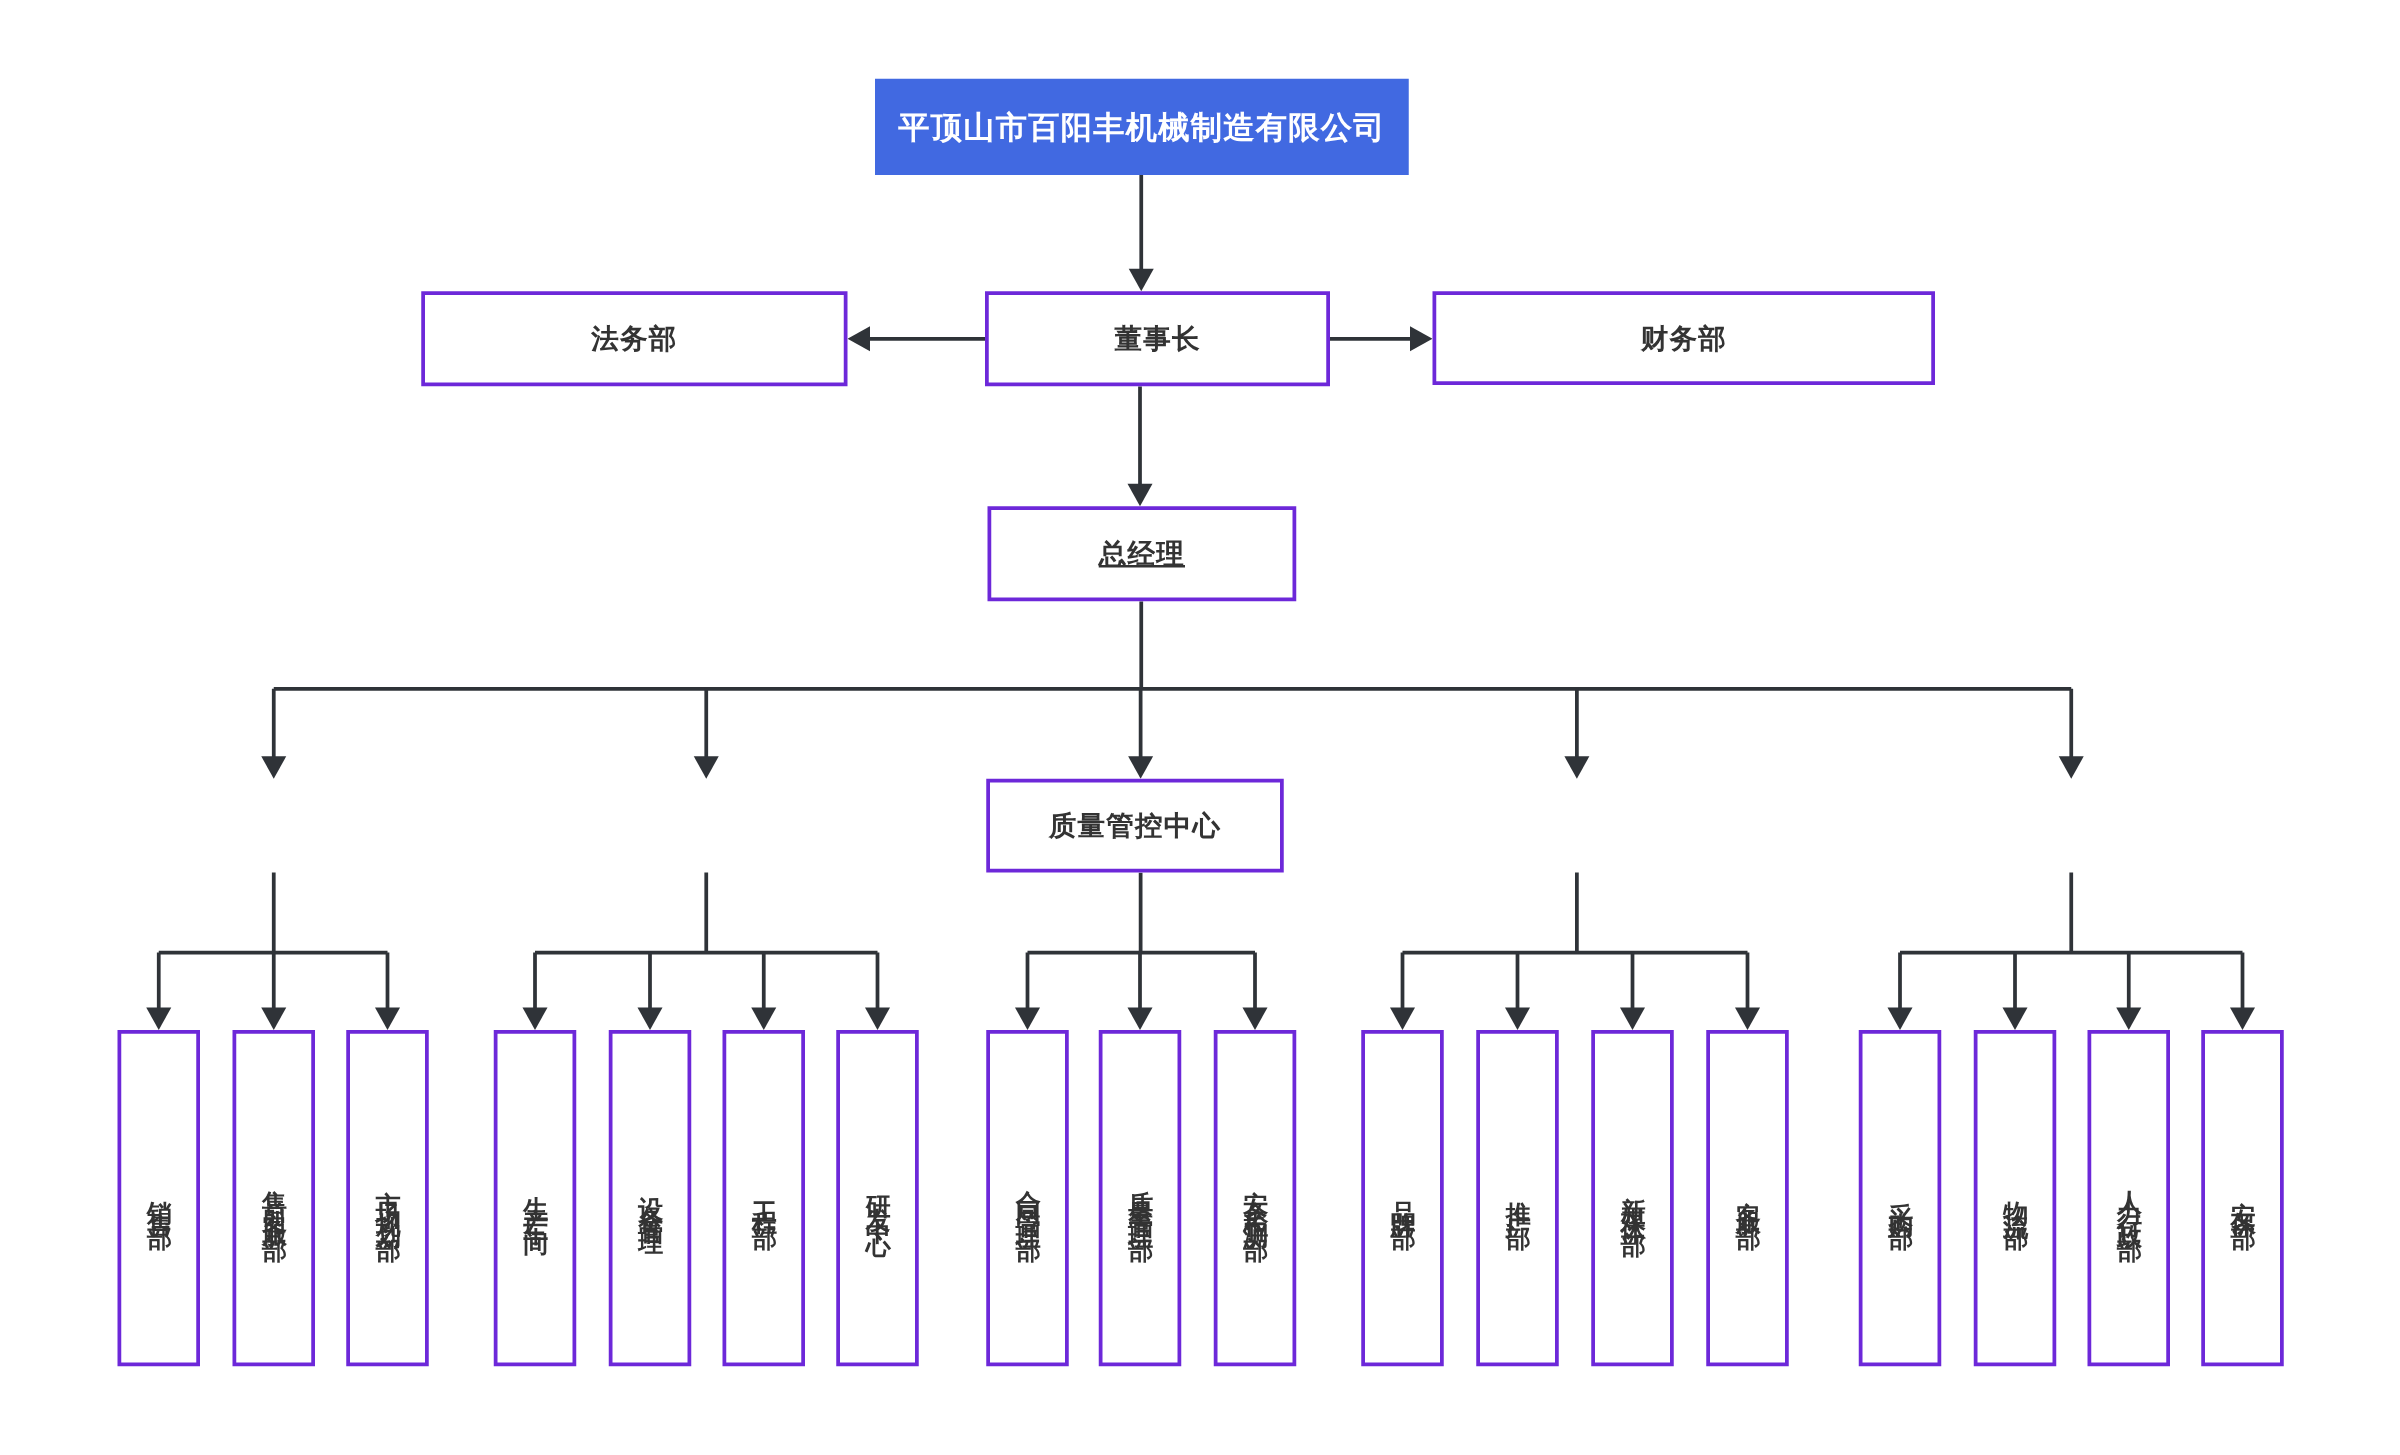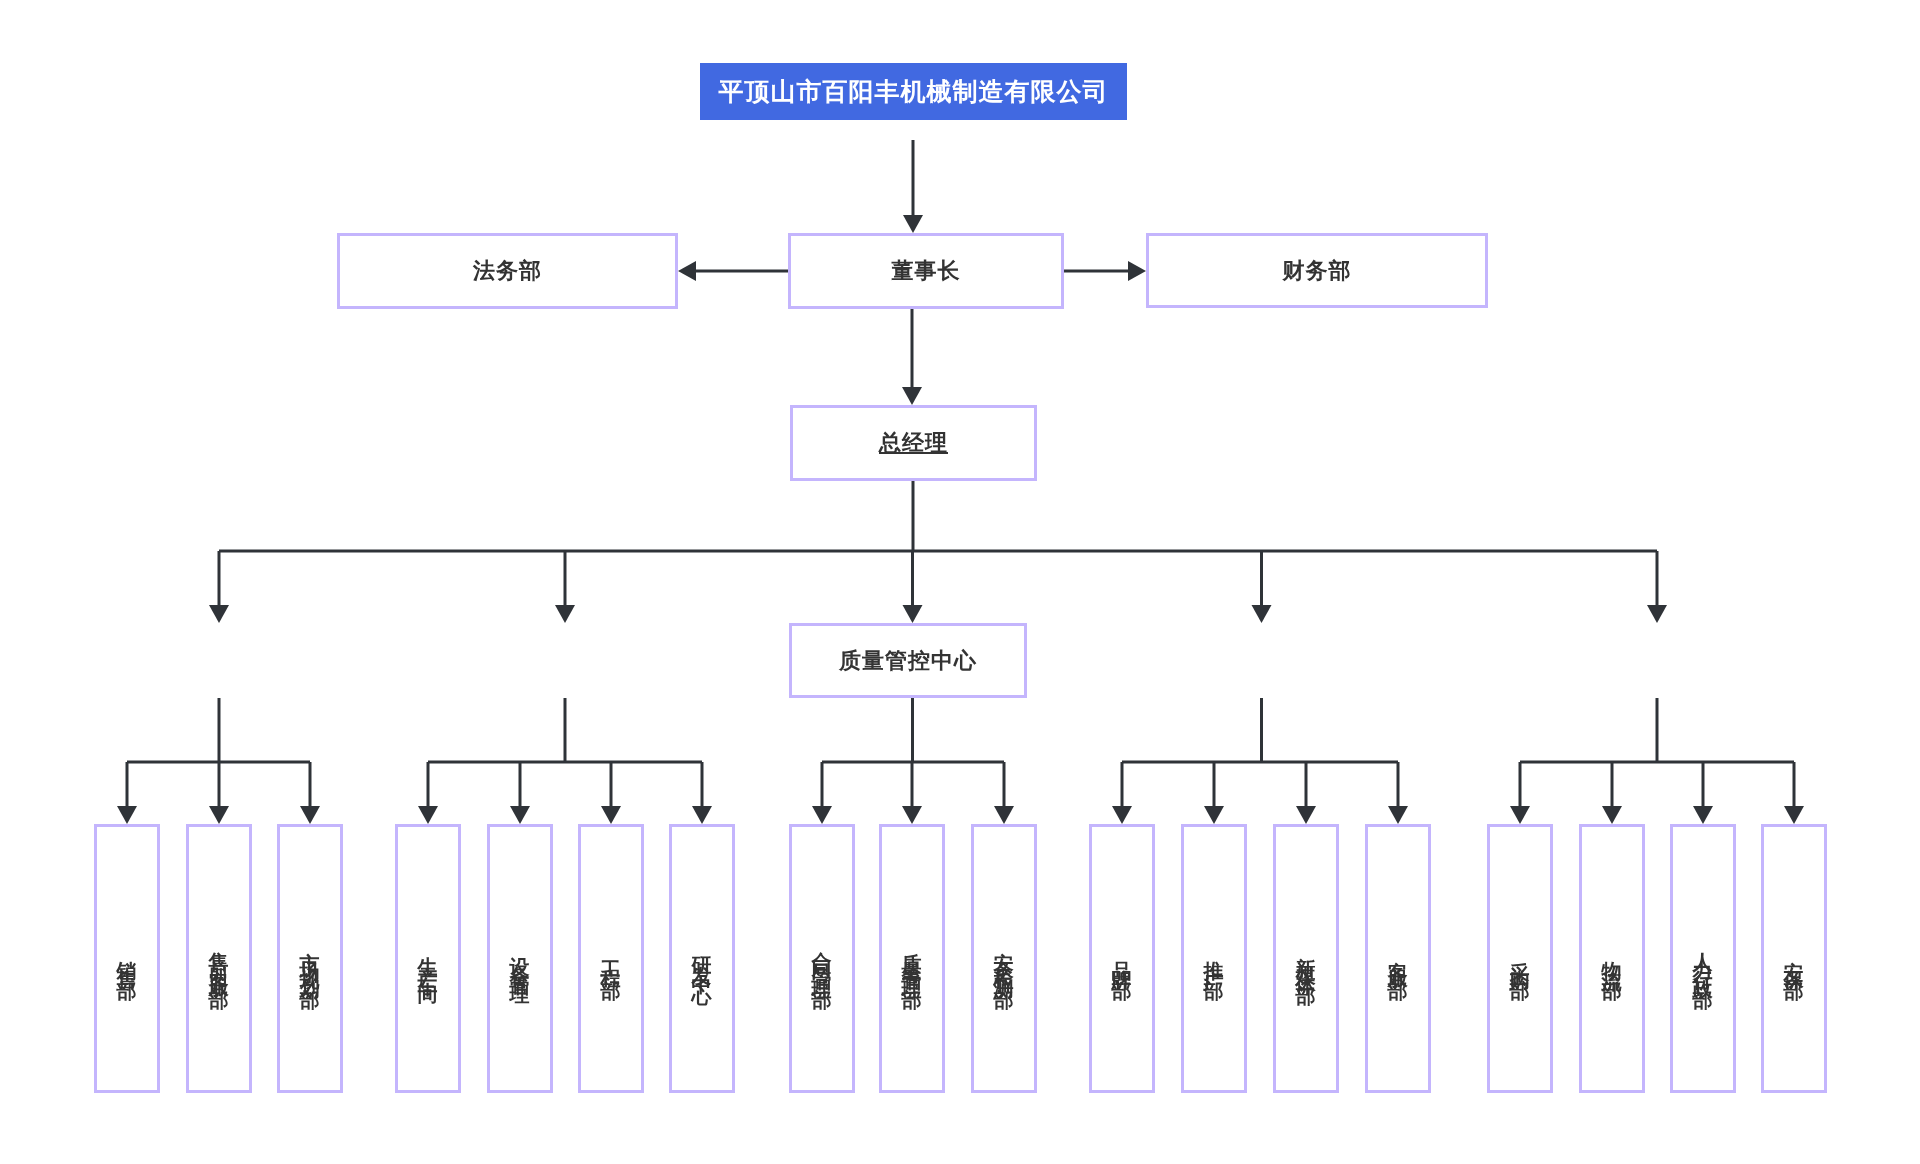--- a/index.html
+++ b/index.html
@@ -8,21 +8,21 @@
     width:1920px;height:1164px;
     background:#ffffff;
     font-family:"Liberation Sans","DejaVu Sans",sans-serif;
     overflow:hidden;
   }
   .connectors{position:absolute;left:0;top:0;width:1920px;height:1164px;}
   .node{
     position:absolute;
     box-sizing:border-box;
     background:#ffffff;
-    border:3px solid #c4b5fd;
+    border:3px solid #6d28d9;
     color:#333333;
     display:flex;align-items:center;justify-content:center;
     font-weight:bold;
     text-align:center;
   }
   .node.root{
     background:#4169e1;
     border:none;
     color:#ffffff;
     font-size:25px;
@@ -104,33 +104,33 @@
       <line x1="1520" y1="762" x2="1520" y2="808" stroke="#2f3338" stroke-width="3"></line>
       <polygon points="1510,806 1530,806 1520,824" fill="#2f3338"></polygon>
       <line x1="1612" y1="762" x2="1612" y2="808" stroke="#2f3338" stroke-width="3"></line>
       <polygon points="1602,806 1622,806 1612,824" fill="#2f3338"></polygon>
       <line x1="1703" y1="762" x2="1703" y2="808" stroke="#2f3338" stroke-width="3"></line>
       <polygon points="1693,806 1713,806 1703,824" fill="#2f3338"></polygon>
       <line x1="1794" y1="762" x2="1794" y2="808" stroke="#2f3338" stroke-width="3"></line>
       <polygon points="1784,806 1804,806 1794,824" fill="#2f3338"></polygon>
     </svg>
 
-  <div class="node root" style="left:700px;top:63px;width:427px;height:57px;">
+  <div class="node root" style="left:700px;top:63px;width:427px;height:77px;">
     <span>平顶山市百阳丰机械制造有限公司</span>
   </div>
 
   <div class="node hbox" style="left:337px;top:233px;width:341px;height:76px;">
     <span>法务部</span>
   </div>
 
   <div class="node hbox" style="left:788px;top:233px;width:276px;height:76px;text-align:right;">
     <span>董事长</span>
   </div>
 
-  <div class="node hbox" style="left:1146px;top:233px;width:342px;height:75px;">
+  <div class="node hbox" style="left:1146px;top:233px;width:402px;height:75px;">
     <span>财务部</span>
   </div>
 
   <div class="node hbox" style="left:790px;top:405px;width:247px;height:76px;text-decoration:underline;">
     <span>总经理</span>
   </div>
     <div class="node leaf" style="left: 94px; top: 824px; width: 66px; height: 269px;">
       <span class="vtext">销售部</span>
     </div>
     <div class="node leaf" style="left: 186px; top: 824px; width: 66px; height: 269px;">

